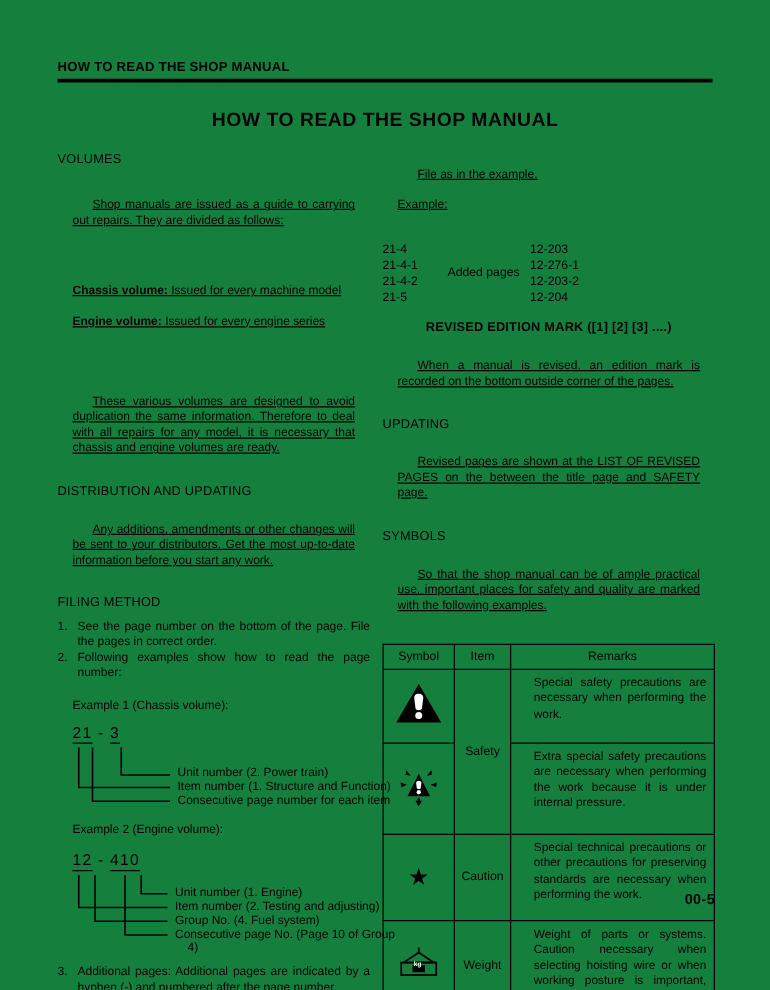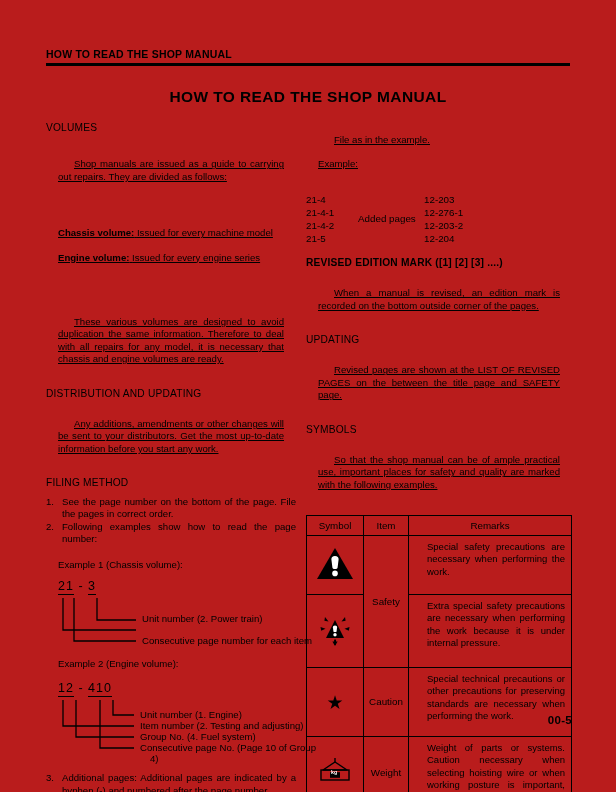--- a/index.html
+++ b/index.html
@@ -13,21 +13,21 @@
     position: relative;
     font-family: "Liberation Sans", sans-serif;
     color: #000000;
     overflow: hidden;
   }
   .page {
     position: absolute;
     left: 0; top: 0;
     width: 616px;
     height: 792px;
-    background: #b91c1c;
+    background: #15803d;
   }
 
   
   .running-header {
     position: absolute;
     left: 46px;
     top: 48px;
     width: 524px;
   }
   .running-header .rh-text {
@@ -142,20 +142,21 @@
   .pagelist .cola { position: absolute; left: 0;   top: 0; }
   .pagelist .colb { position: absolute; left: 52px; top: 19px; }
   .pagelist .colc { position: absolute; left: 118px; top: 0; }
   .pagelist .spacer { height: 56px; }
 
   .rev-mark-head {
     font-size: 10.2px;
     font-weight: bold;
     margin: 0;
     letter-spacing: 0.2px;
+    text-align: center;
   }
   .rev-mark-head .tail { font-weight: bold; }
 
   
   table.symbols {
     border-collapse: collapse;
     width: 266px;
     font-size: 9.5px;
     line-height: 12.2px;
   }
@@ -251,20 +252,21 @@
       <div class="numdiag" style="height:74px;">
         <div class="digits"><span class="u">2</span><span class="u">1</span> <span>-</span> <span class="u">3</span></div>
 
         <svg class="leaders" width="130" height="74" viewBox="0 0 130 74">
           <path d="M5,18 L5,50 L78,50" stroke="#000" stroke-width="1.3" fill="none"></path>
           <path d="M16,18 L16,61 L78,61" stroke="#000" stroke-width="1.3" fill="none"></path>
           <path d="M39,18 L39,40 L78,40" stroke="#000" stroke-width="1.3" fill="none"></path>
         </svg>
 
         <div class="legend" style="left:84px; top:33px;">Unit number (2. Power train)</div>
+        <div class="legend" style="left:84px; top:44px;">Item number (1. Structure and Function)</div>
         <div class="legend" style="left:84px; top:55px;">Consecutive page number for each item</div>
       </div>
     </div>
 
     <div class="sp4"></div>
 
     <div style="padding-left:12px;">
       <p class="example-label">Example 2 (Engine volume):</p>
       <div class="sp12"></div>
       <div class="numdiag" style="height:86px;">

